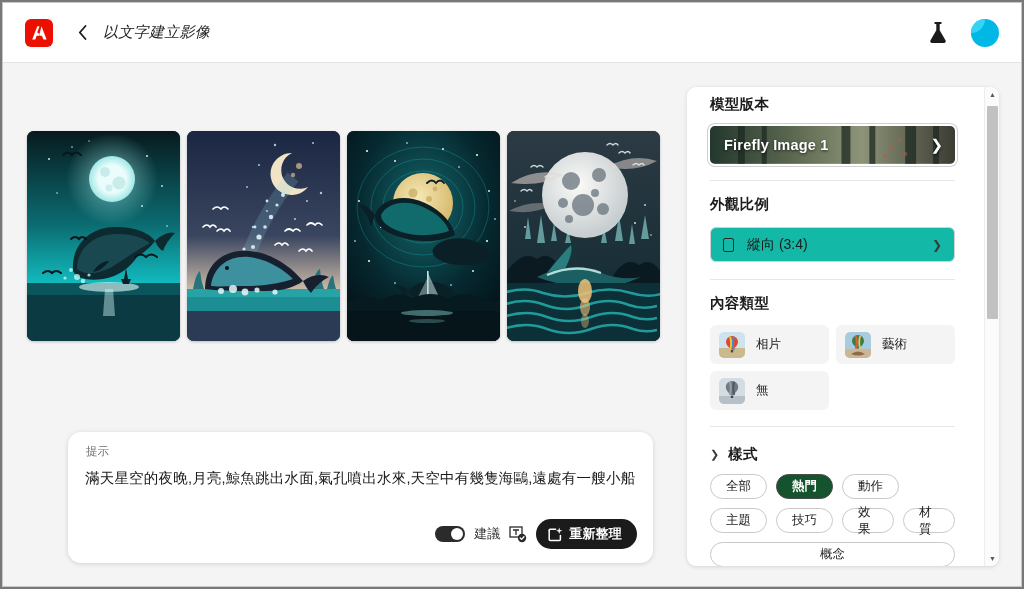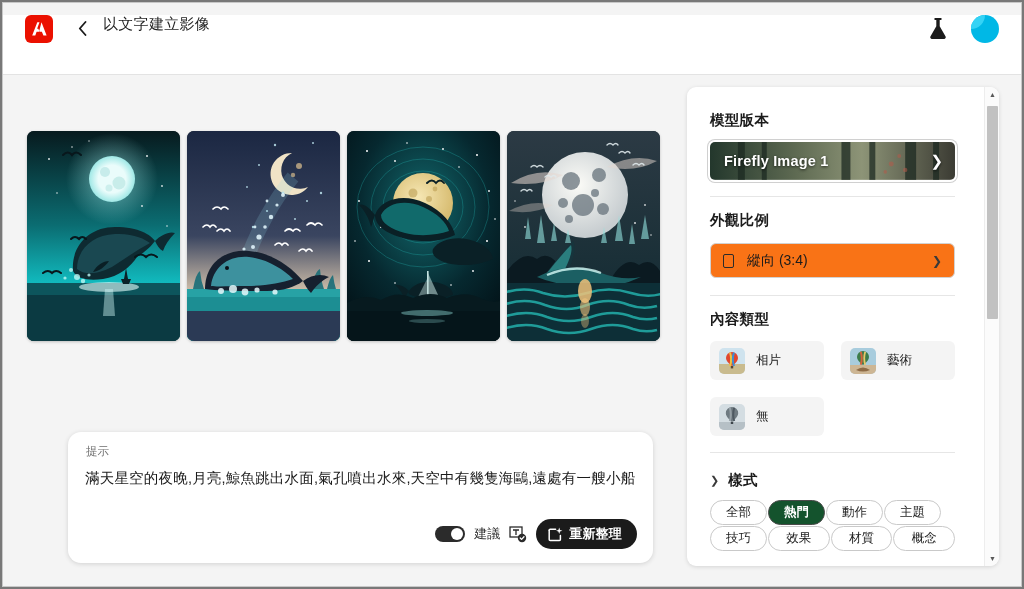--- a/index.html
+++ b/index.html
@@ -12,24 +12,24 @@
   #app {
     position: absolute; left: 2px; top: 2px;
     width: 1020px; height: 585px;
     background: #f4f4f4;
     border: 1px solid #c8c8c8;
     overflow: hidden;
   }
 
   
   #header {
-    position: absolute; left: 0; top: 12px; width: 1018px; height: 60px;
+    position: absolute; left: 0; top: 0; width: 1018px; height: 60px;
     background: #ffffff;
     border-bottom: 1px solid #e3e3e3;
-    display: flex; align-items: flex-start;
+    display: flex; align-items: center; font-style: italic;
   }
   .adobe-logo {
     width: 28px; height: 28px; margin-left: 22px;
     background: #eb1000; border-radius: 6px;
     display: flex; align-items: center; justify-content: center;
     flex: 0 0 auto;
   }
   .adobe-logo svg { display: block; }
   .back-btn {
     margin-left: 18px; width: 22px; height: 26px;
@@ -112,21 +112,21 @@
   
   #panel {
     position: absolute; left: 684px; top: 84px;
     width: 312px; height: 479px;
     background: #ffffff; border-radius: 9px;
     box-shadow: 0 1px 4px rgba(0,0,0,.13);
     overflow: hidden;
   }
   #panel-body {
     position: absolute; left: 0; top: 0; width: 290px; height: 479px;
-    padding: 24px 22px 0 23px;
+    padding: 8px 22px 0 23px;
   }
   .panel-h {
     font-size: 14.5px; font-weight: bold; color: #1b1b1b;
     letter-spacing: .3px;
   }
   .divider { height: 1px; background: #e6e6e6; margin: 16px 0 0 0; }
 
   
   #model-card {
     margin-top: 12px; height: 38px; border-radius: 5px;
@@ -144,56 +144,56 @@
   #model-chevron {
     position: relative; margin-left: auto; margin-right: 12px;
     color: #fff; font-size: 15px; font-weight: bold;
     text-shadow: 0 1px 3px rgba(0,0,0,.7);
   }
 
   
   #aspect-select {
     margin-top: 13px; height: 35px;
     border: 1px solid #d2d2d2; border-radius: 6px;
-    background: #f97316;
+    background: #14b8a6;
     display: flex; align-items: center; padding: 0 12px;
   }
   #aspect-icon {
     width: 11px; height: 14px;
     border: 1.7px solid #2b2b2b; border-radius: 2px;
     flex: 0 0 auto;
   }
   #aspect-value { margin-left: 13px; font-size: 14px; color: #1b1b1b; }
   #aspect-chevron { margin-left: auto; color: #3a3a3a; font-size: 12px; }
 
   
   #content-grid {
     margin-top: 12px;
-    display: grid; grid-template-columns: 1fr 1fr; gap: 17px;
+    display: grid; grid-template-columns: 1fr 1fr; gap: 7px;
   }
   .ct-item {
     height: 39px; background: #f4f4f4; border-radius: 6px;
     display: flex; align-items: center; padding-left: 9px;
   }
   .ct-thumb {
     width: 26px; height: 26px; border-radius: 5px; overflow: hidden;
     flex: 0 0 auto;
   }
   .ct-thumb svg { display:block; width:100%; height:100%; }
   .ct-label { margin-left: 11px; font-size: 12.5px; color: #1b1b1b; }
 
   
   #styles-head {
     margin-top: 18px;
     display: flex; align-items: center; gap: 9px;
   }
   #styles-chevron { font-size: 11px; color: #3a3a3a; }
   #chips {
     margin-top: 10px;
-    display: flex; flex-wrap: wrap; gap: 1px;
+    display: flex; flex-wrap: wrap; gap: 9px;
   }
   .chip {
     height: 25px; border: 1px solid #c9c9c9; border-radius: 13px;
     background: #fff; color: #1b1b1b;
     display: flex; align-items: center; justify-content: center;
     padding: 0 15px; font-size: 12.5px;
   }
   .chip.selected {
     background: #14532d; border-color: #4a4a4a; color: #fff;
     font-weight: bold;

